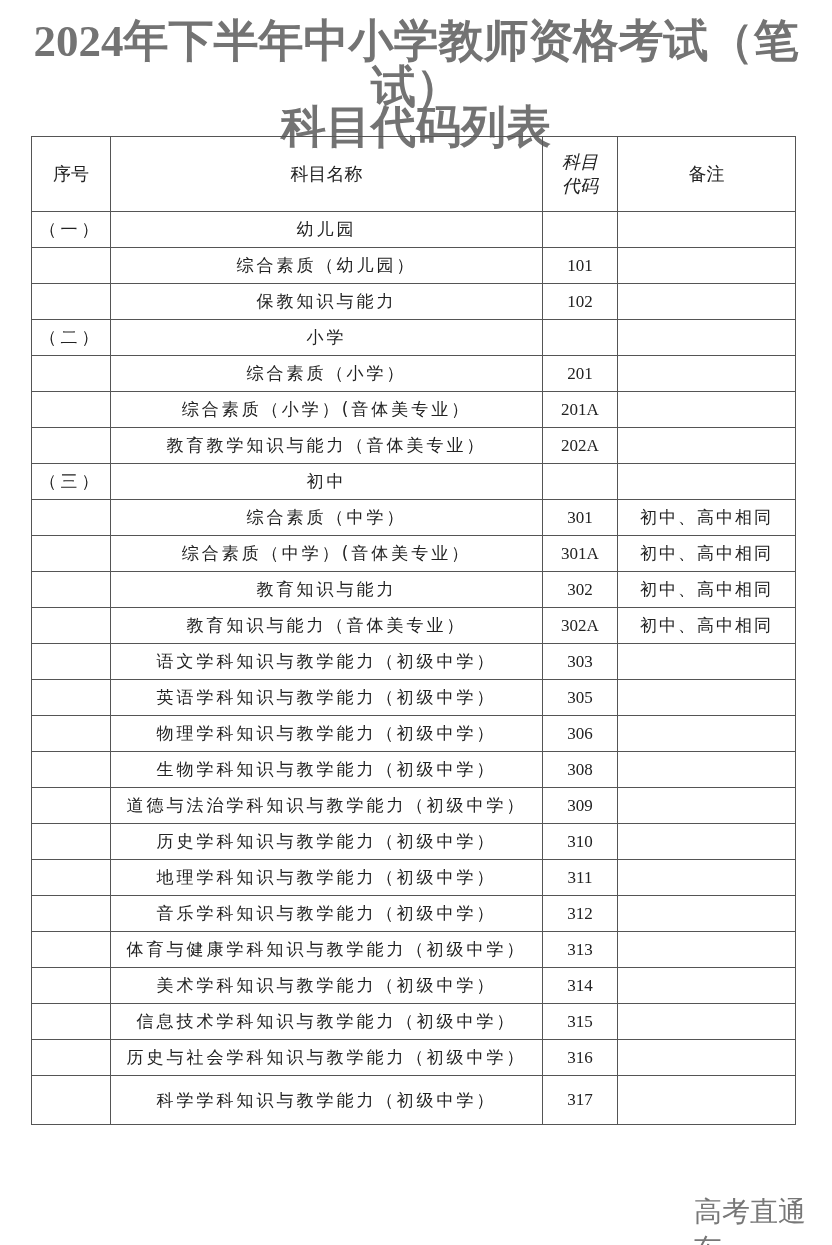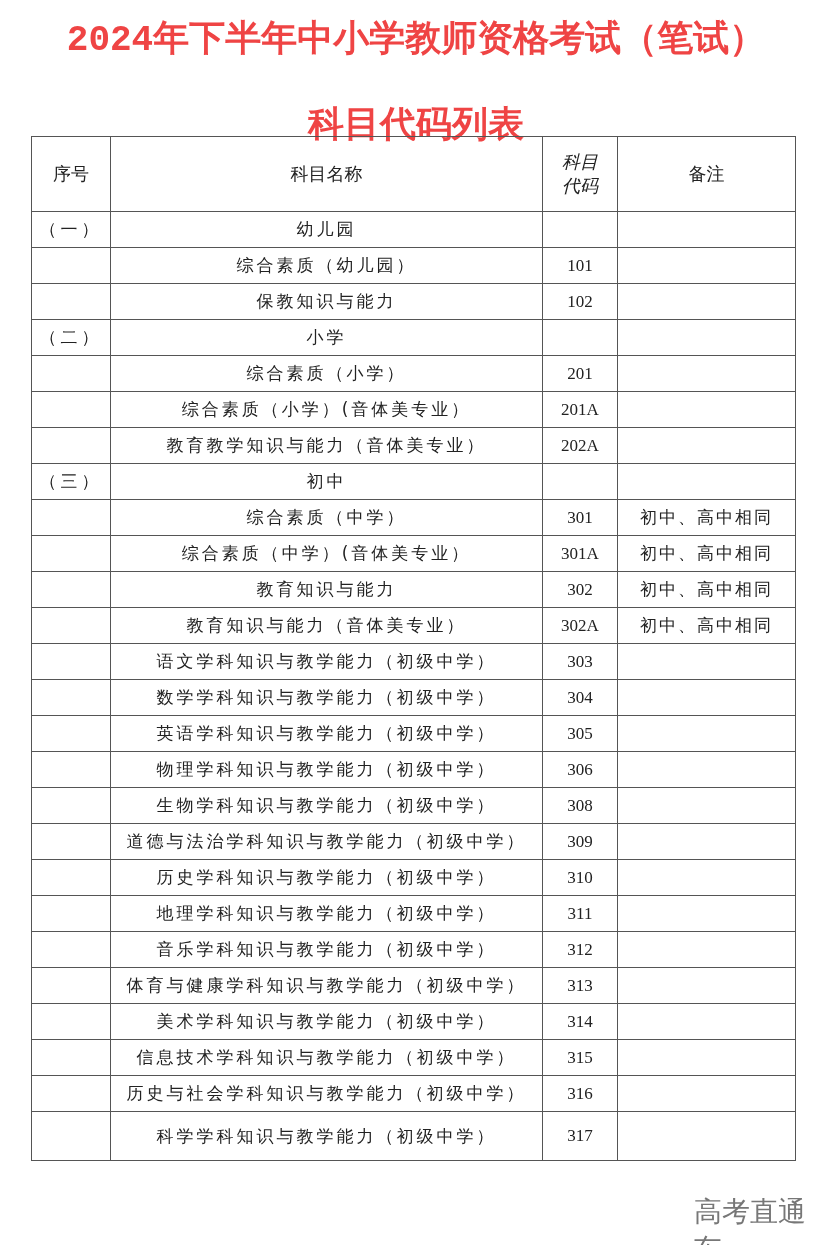--- a/index.html
+++ b/index.html
@@ -1,20 +1,20 @@
 <!DOCTYPE html>
 <html><head>
 <meta charset="utf-8">
 <style>
   html, body { margin: 0; padding: 0; background: #ffffff; }
   body { width: 832px; height: 1245px; position: relative; overflow: hidden; }
   .title {
     position: absolute; left: 0; width: 832px; text-align: center;
-    font-family: Liberation Mono, monospace;
-    font-weight: bold; color: #ef4444; font-size: 36px; line-height: 46px;
+    font-family: Liberation Serif, serif;
+    font-weight: bold; color: #737373; font-size: 45px; line-height: 46px;
   }
   #title1 { top: 18px; }
   #title2 { top: 74px; margin-top: 30px; }
   table.codes {
     position: absolute; left: 31px; top: 136px;
     border-collapse: collapse; table-layout: fixed;
     width: 764px;
     font-family: "DejaVu Sans", "Liberation Sans", sans-serif;
     color: #222;
   }
@@ -138,26 +138,20 @@
         <td class="note">初中、高中相同</td>
       </tr>
       <tr>
         <td class="seq"></td>
         <td class="name">语文学科知识与教学能力（初级中学）</td>
         <td class="code">303</td>
         <td class="note"></td>
       </tr>
       <tr>
         <td class="seq"></td>
-        <td class="name">数学学科知识与教学能力（初级中学）</td>
-        <td class="code">304</td>
-        <td class="note"></td>
-      </tr>
-      <tr>
-        <td class="seq"></td>
         <td class="name">英语学科知识与教学能力（初级中学）</td>
         <td class="code">305</td>
         <td class="note"></td>
       </tr>
       <tr>
         <td class="seq"></td>
         <td class="name">物理学科知识与教学能力（初级中学）</td>
         <td class="code">306</td>
         <td class="note"></td>
       </tr>

